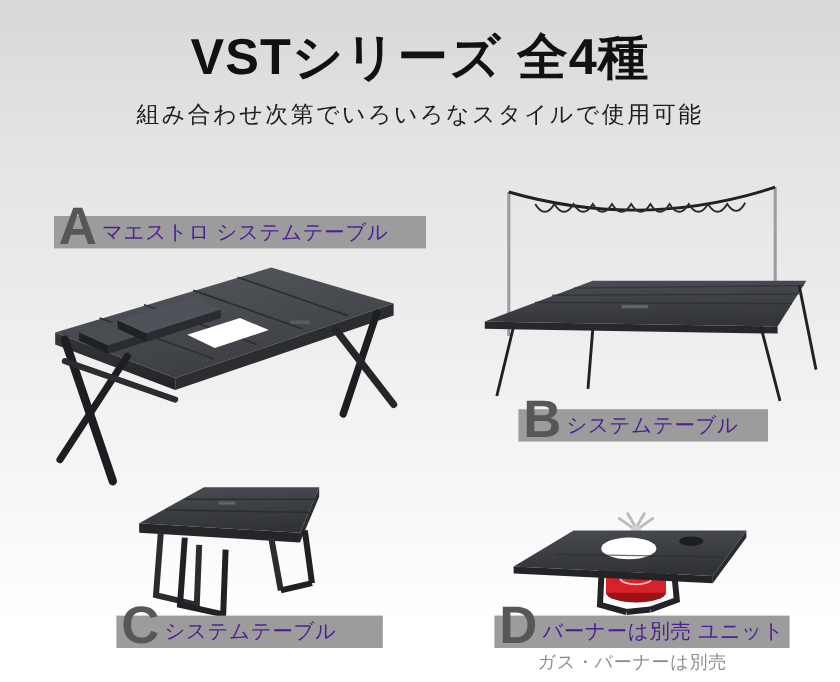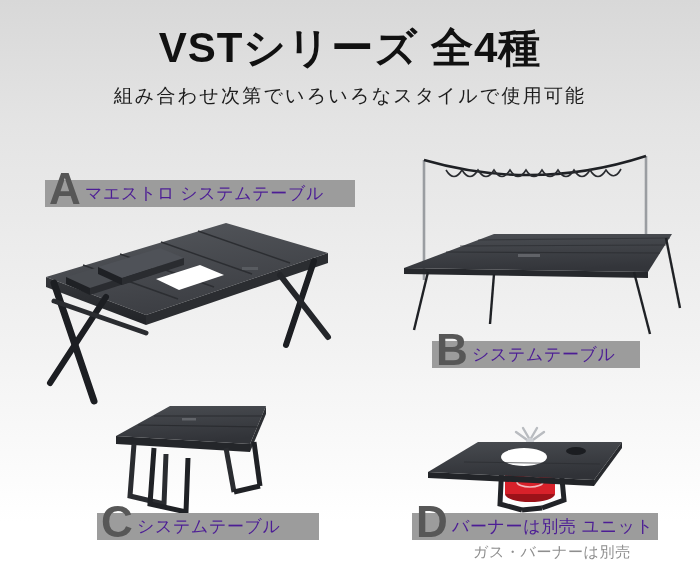--- a/index.html
+++ b/index.html
@@ -251,15 +251,15 @@
   <div class="label-bar" style="left:97px; top:513px; width:222px;">
     <span class="label-letter">C</span>
     <span class="label-text">システムテーブル</span>
   </div>
 
   <div class="label-bar" style="left:412px; top:513px; width:246px;">
     <span class="label-letter">D</span>
     <span class="label-text">バーナーは別売 ユニット</span>
   </div>
 
-  <div class="label-note" style="left:473px; top:543px;">ガス・バーナーは別売</div>
+  <div class="label-note" style="left:448px; top:543px;">ガス・バーナーは別売</div>
 
 </div>
 
 </body></html>

